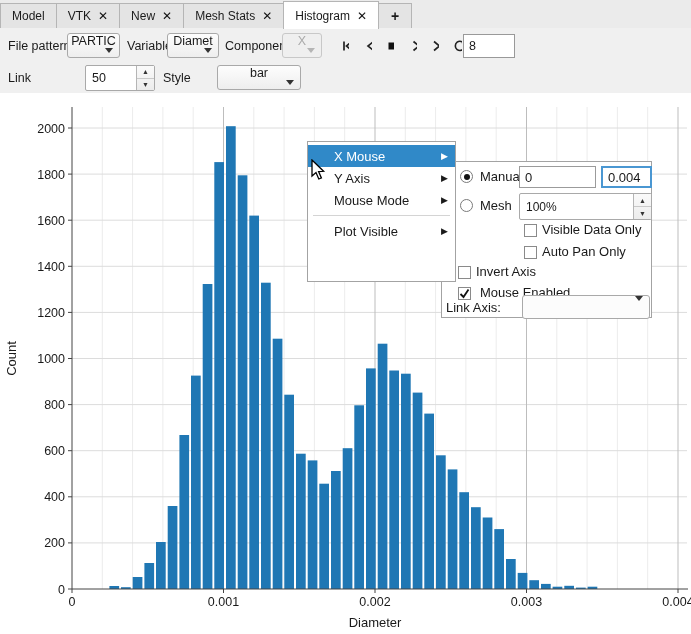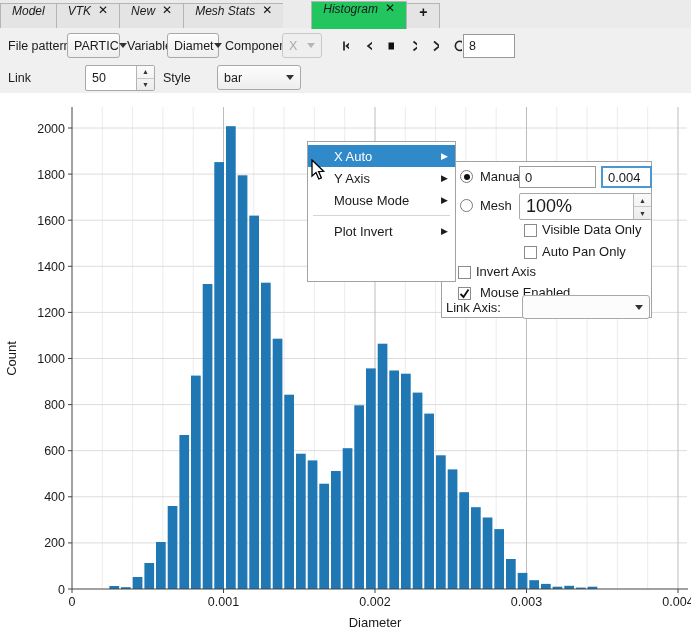--- a/index.html
+++ b/index.html
@@ -1,31 +1,31 @@
 <!DOCTYPE html>
 <html><head>
 <meta charset="utf-8">
 <style>
   html,body{margin:0;padding:0;}
   #app{position:relative;width:691px;height:634px;background:#f0f0f0;
        font-family:"Liberation Sans","DejaVu Sans",sans-serif;font-size:12px;color:#1a1a1a;overflow:hidden;}
   
   #tabbar{position:absolute;left:0;top:0;width:691px;height:28px;background:#ebebeb;border-bottom:1px solid #b5b5b5;display:flex;align-items:flex-end;}
-  .tab{position:relative;height:24px;display:flex;align-items:flex-start;gap:7px;padding:0 11px;
-       background:#e4e4e4;border:1px solid #b5b5b5;border-bottom:none;border-right:none;font-size:12px;cursor:default;font-style:italic;}
+  .tab{position:relative;height:24px;display:flex;align-items:center;gap:7px;padding:0 11px;
+       background:#e4e4e4;border:1px solid #b5b5b5;border-bottom:none;border-right:none;font-size:12px;cursor:default;}
   .tab:last-of-type{border-right:1px solid #b5b5b5;}
-  .tab.active{background:#22c55e;height:27px;margin-bottom:-1px;z-index:2;border-right:1px solid #b5b5b5;margin-left:28px;}
+  .tab.active{background:#ffffff;height:27px;margin-bottom:-1px;z-index:2;border-right:1px solid #b5b5b5;}
   .tab.active + .tab{border-left:none;}
   .tab .close{font-weight:bold;font-size:12px;line-height:1;color:#111;}
   .tab.plus{padding:0 12px;font-size:14px;font-weight:bold;}
   
   #toolbar{position:absolute;left:0;top:28px;width:691px;height:65px;background:#f0f0f0;border-bottom:1px solid #d9d9d9;}
   .tlabel{position:absolute;font-size:12.5px;}
   .combo{position:absolute;height:25px;background:linear-gradient(#fdfdfd,#eeeeee);border:1px solid #a9a9a9;border-radius:3px;
-         display:flex;align-items:center;padding:0 6px;font-size:12.5px;box-sizing:border-box;}
+         display:flex;align-items:center;padding:0 6px;font-size:12.5px;box-sizing:border-box;flex-direction:column;}
   .combo .caret{margin-left:auto;width:0;height:0;border-left:4px solid transparent;border-right:4px solid transparent;border-top:5px solid #333;}
   .combo.disabled{background:#efefef;color:#aaaaaa;border-color:#c8c8c8;}
   .combo.disabled .caret{border-top-color:#b5b5b5;}
   .field{position:absolute;height:24px;background:#fff;border:1px solid #999;box-sizing:border-box;
          font-size:12.5px;display:flex;align-items:center;padding:0 5px;}
   .iconbtn{position:absolute;width:22px;height:24px;display:flex;align-items:center;justify-content:center;background:transparent;border:none;}
   .spin{position:absolute;height:26px;background:#fff;border:1px solid #a9a9a9;border-radius:2px;box-sizing:border-box;display:flex;}
   .spin .val{flex:1;display:flex;align-items:center;padding:0 6px;font-size:12.5px;}
   .spin .btns{width:17px;border-left:1px solid #b5b5b5;display:flex;flex-direction:column;background:linear-gradient(#fafafa,#ececec);}
   .spin .btns div{flex:1;display:flex;align-items:center;justify-content:center;font-size:7px;color:#333;}
@@ -246,51 +246,51 @@
         <text x="65" y="85.59999999999997" text-anchor="end" font-size="12.5" fill="#1a1a1a">1800</text>
         <line x1="68" y1="35" x2="72" y2="35" stroke="#444"></line>
         <text x="65" y="39.5" text-anchor="end" font-size="12.5" fill="#1a1a1a">2000</text>
         <text x="375" y="534" text-anchor="middle" font-size="13" fill="#1a1a1a">Diameter</text>
         <text x="16" y="265.5" text-anchor="middle" font-size="13" fill="#1a1a1a" transform="rotate(-90 16 265.5)">Count</text>
       </svg>
   </div>
 
   <div id="ctxmenu" class="panel">
       <div class="menu-item hl">
-        <span>X Auto</span>
+        <span>X Mouse</span>
         <span class="sub-arrow">▶</span>
       </div>
       <div class="menu-item">
         <span>Y Axis</span>
         <span class="sub-arrow">▶</span>
       </div>
       <div class="menu-item">
         <span>Mouse Mode</span>
         <span class="sub-arrow">▶</span>
       </div>
       <div class="menu-sep"></div>
       <div class="menu-item">
-        <span>Plot Invert</span>
+        <span>Plot Visible</span>
         <span class="sub-arrow">▶</span>
       </div>
     </div>
 
   <div id="submenu" class="panel">
     <span class="radio sel" style="left:18px;top:8px"></span>
     <span class="slabel" style="left:38px;top:7px">Manual</span>
     <div class="sfield" style="left:77px;top:4px;width:77px">
       <span>0</span>
     </div>
     <div class="sfield focus" style="left:159px;top:4px;width:51px">
       <span>0.004</span>
     </div>
     <span class="radio" style="left:18px;top:37px"></span>
     <span class="slabel" style="left:38px;top:36px">Mesh</span>
     <div class="spin" style="left:77px;top:31px;width:133px;height:27px">
-      <span class="val" style="font-size:18px">100%</span>
+      <span class="val" style="font-size:12px">100%</span>
       <span class="btns">
           <div>▲</div>
           <div>▼</div>
         </span>
     </div>
     <span id="subchecks"><span class="cbox" style="left: 82px; top: 62px;"></span><span class="slabel" style="left: 100px; top: 60px;">Visible Data Only</span><span class="cbox" style="left: 82px; top: 84px;"></span><span class="slabel" style="left: 100px; top: 82px;">Auto Pan Only</span><span class="cbox" style="left: 16px; top: 104px;"></span><span class="slabel" style="left: 34px; top: 102px;">Invert Axis</span><span class="cbox" style="left: 16px; top: 125px;">
           <svg width="11" height="11">
             <polyline points="1.5,6 4.5,9 9.5,1.5" fill="none" stroke="#111" stroke-width="1.8"></polyline>
           </svg>
         </span><span class="slabel" style="left: 38px; top: 123px;">Mouse Enabled</span></span>

